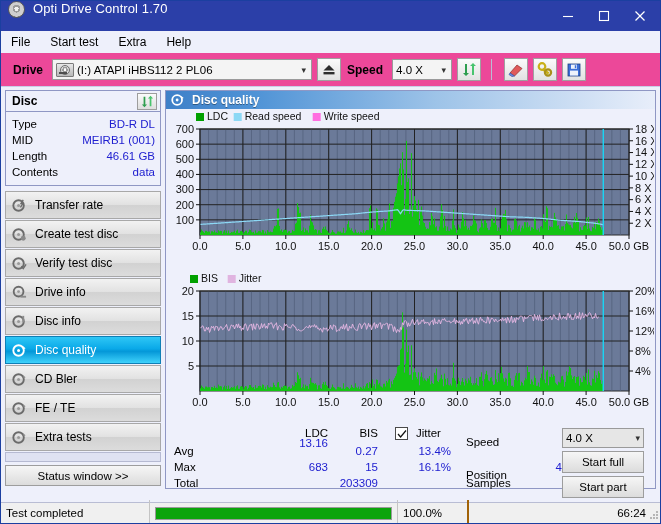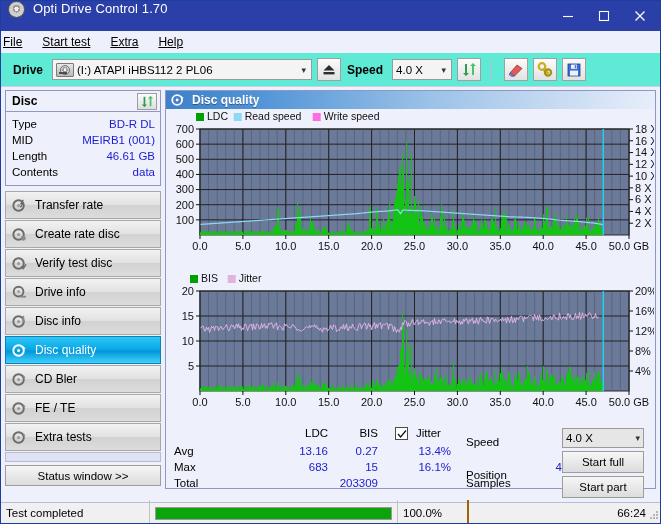--- a/index.html
+++ b/index.html
@@ -38,29 +38,29 @@
     display: flex; align-items: center; justify-content: center;
     color: #fff; font-size: 13px;
   }
   .winbtn svg { display: block; }
 
   
   .menubar {
     height: 22px;
     background: #eef0fb;
     display: flex; align-items: center;
-    padding-left: 0;
-    font-size: 12px; color: #000; text-decoration: underline;
+    padding-left: 8px;
+    font-size: 12px; color: #000;
   }
   .menuitem { padding: 2px 9px 2px 2px; margin-right: 9px; white-space: nowrap; }
 
   
   .toolbar {
     height: 34px;
-    background: #5eead4;
+    background: #ec4899;
     display: flex; align-items: center;
     padding: 0 6px;
     border-bottom: 1px solid #c9cde6;
   }
   .tb-label { font-size: 12px; font-weight: bold; color: #000; margin: 0 9px 0 6px; }
   .combo {
     height: 21px;
     background: #f4f4f4;
     border: 1px solid #9a9a9a;
     display: flex; align-items: center;
@@ -366,21 +366,21 @@
               <path d="M12 2 L9.5 6 L11.5 6 L9 10" stroke="#6b6b6b" stroke-width="1.4" fill="none"></path>
             </svg>
           <span class="nm">Transfer rate</span>
         </div>
         <div class="navitem">
           <svg class="nav-ico" viewBox="0 0 16 16">
               <circle cx="7" cy="8" r="5.6" fill="none" stroke="#6b6b6b" stroke-width="2"></circle>
               <circle cx="7" cy="8" r="1.6" fill="#9a9a9a"></circle>
               <circle cx="12" cy="12" r="2.6" fill="#8a8a8a"></circle>
             </svg>
-          <span class="nm">Create rate disc</span>
+          <span class="nm">Create test disc</span>
         </div>
         <div class="navitem">
           <svg class="nav-ico" viewBox="0 0 16 16">
               <circle cx="7" cy="8" r="5.6" fill="none" stroke="#6b6b6b" stroke-width="2"></circle>
               <circle cx="7" cy="8" r="1.6" fill="#9a9a9a"></circle>
               <path d="M10 11 L12 13.5 L15 9" stroke="#6b6b6b" stroke-width="1.5" fill="none"></path>
             </svg>
           <span class="nm">Verify test disc</span>
         </div>
         <div class="navitem">
@@ -718,21 +718,21 @@
       </div>
 
       <div class="stats">
         <div class="lbl" style="left:110px; top:3px; width:52px; text-align:right;">LDC</div>
         <div class="lbl" style="left:170px; top:3px; width:42px; text-align:right;">BIS</div>
 
         <div class="lbl" style="left:8px;  top:21px;">Avg</div>
         <div class="lbl" style="left:8px;  top:37px;">Max</div>
         <div class="lbl" style="left:8px;  top:53px;">Total</div>
 
-        <div class="val" style="left:62px; top:21px; width:100px;">13.16</div>
+        <div class="val" style="left:62px; top:13px; width:100px;">13.16</div>
         <div class="val" style="left:62px; top:37px; width:100px;">683</div>
 
         <div class="val" style="left:150px; top:21px; width:62px;">0.27</div>
         <div class="val" style="left:150px; top:37px; width:62px;">15</div>
         <div class="val" style="left:150px; top:53px; width:62px;">203309</div>
 
         <div class="chk" style="left:229px; top:3px;">
           <svg width="10" height="10" viewBox="0 0 10 10">
             <path d="M1 5 L3.6 8 L9 1.5" stroke="#111" stroke-width="1.2" fill="none"></path>
           </svg>

